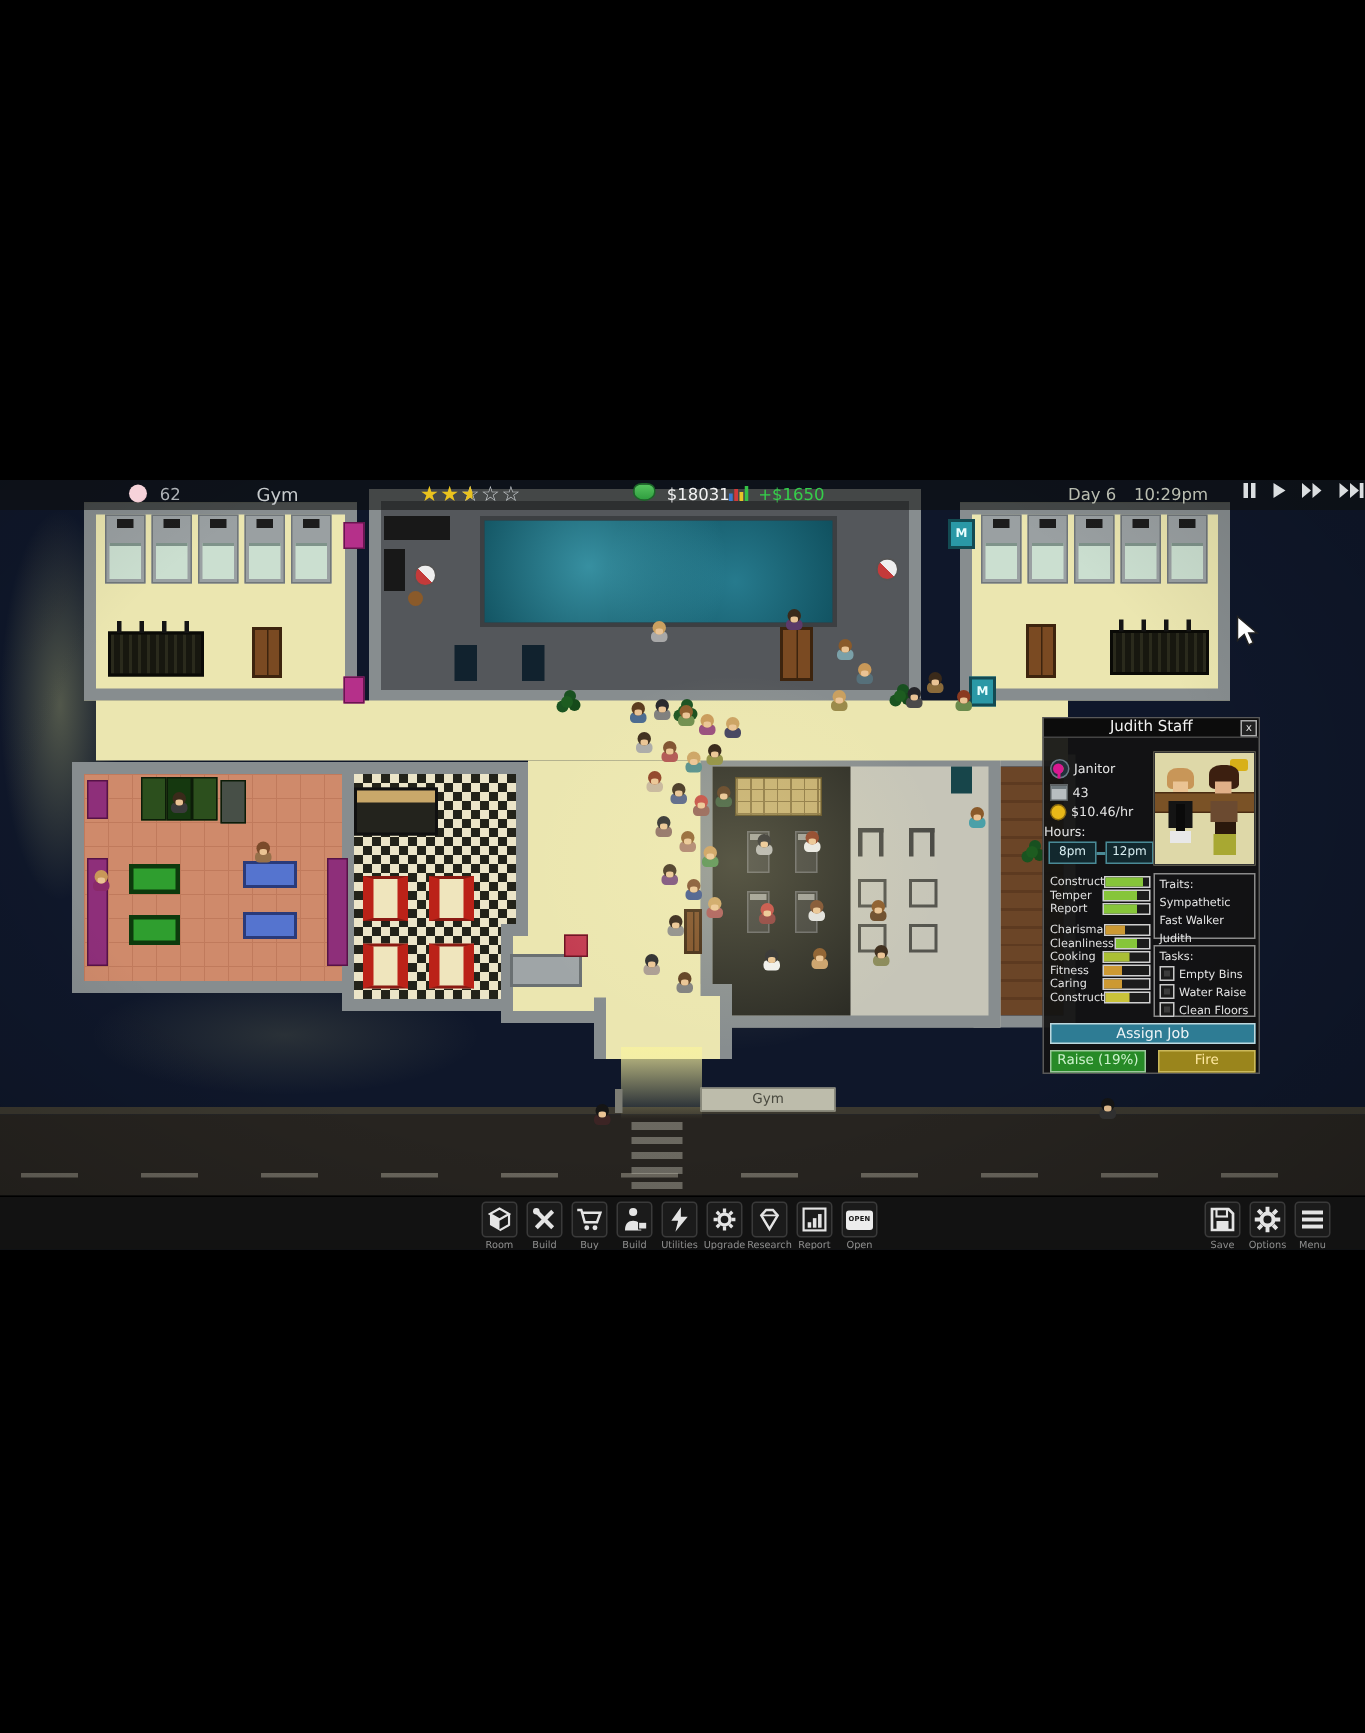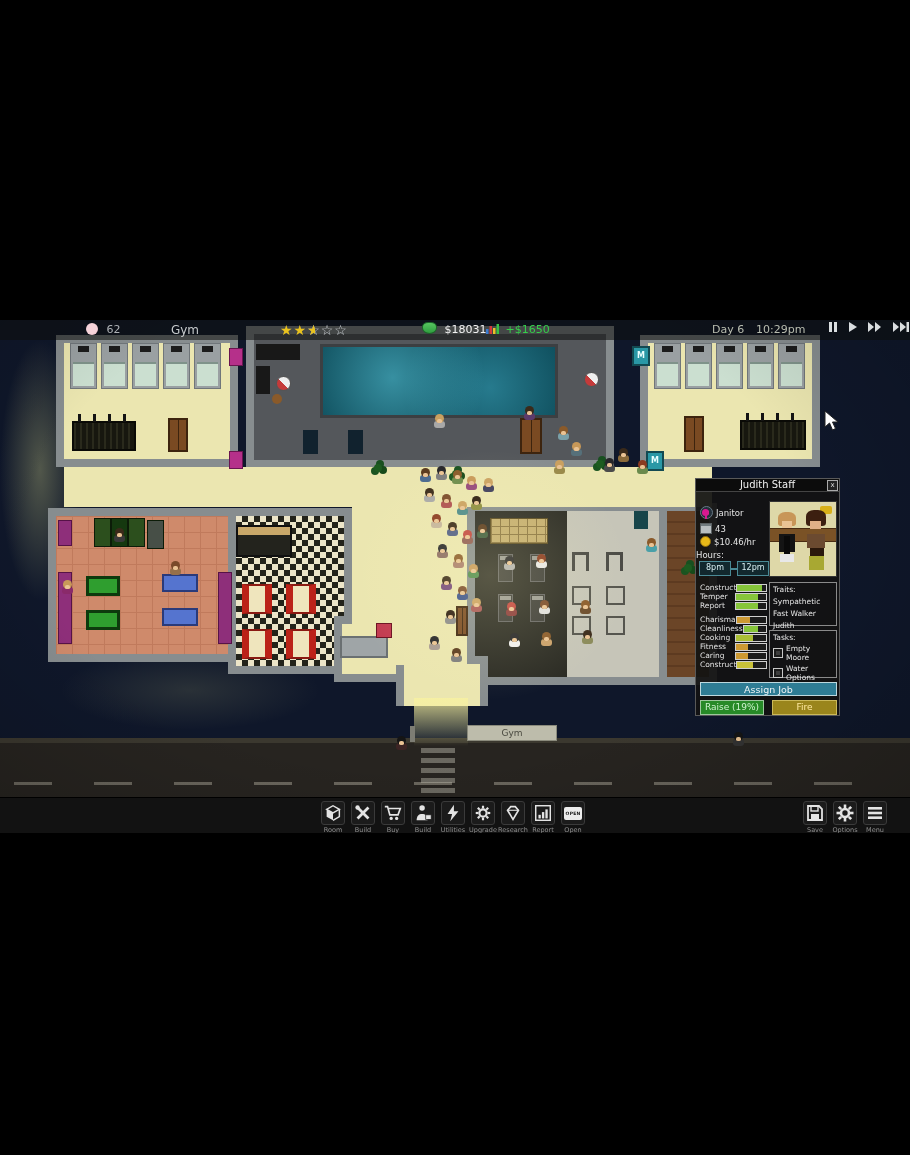--- a/index.html
+++ b/index.html
@@ -552,25 +552,25 @@
         <div>Traits:</div>
       <div style="margin-top: 3px;">Sympathetic</div>
           <div style="margin-top: 3px;">Fast Walker</div>
           <div style="margin-top: 3px;">Judith</div>
         </div>
 
       <div class="side-box" id="tasks-box" style="left:73px;top:151px;height:48px;">
         <div>Tasks:</div>
       <div class="task-row">
             <span class="task-box"></span>
-            <span>Empty Moore</span>
+            <span>Empty Bins</span>
           </div>
           <div class="task-row">
             <span class="task-box"></span>
-            <span>Water Options</span>
+            <span>Water Raise</span>
           </div>
           <div class="task-row">
             <span class="task-box"></span>
             <span>Clean Floors</span>
           </div>
         </div>
 
       <div class="pbtn" style="left:4px;top:203px;width:137px;height:14px;background:#2e7c94;border:1px solid #bcd8de;color:#eef4f6;font-size:9.5px;line-height:13px;">Assign Job</div>
       <div class="pbtn" style="left:4px;top:221px;width:64px;height:15px;background:#278a27;border:1px solid #9cc89c;color:#ccf2cc;font-size:9px;line-height:13px;">Raise (19%)</div>
       <div class="pbtn" style="left:76px;top:221px;width:65px;height:15px;background:#9a851c;border:1px solid #cbb95a;color:#ffe9a0;font-size:9px;line-height:13px;">Fire</div>

